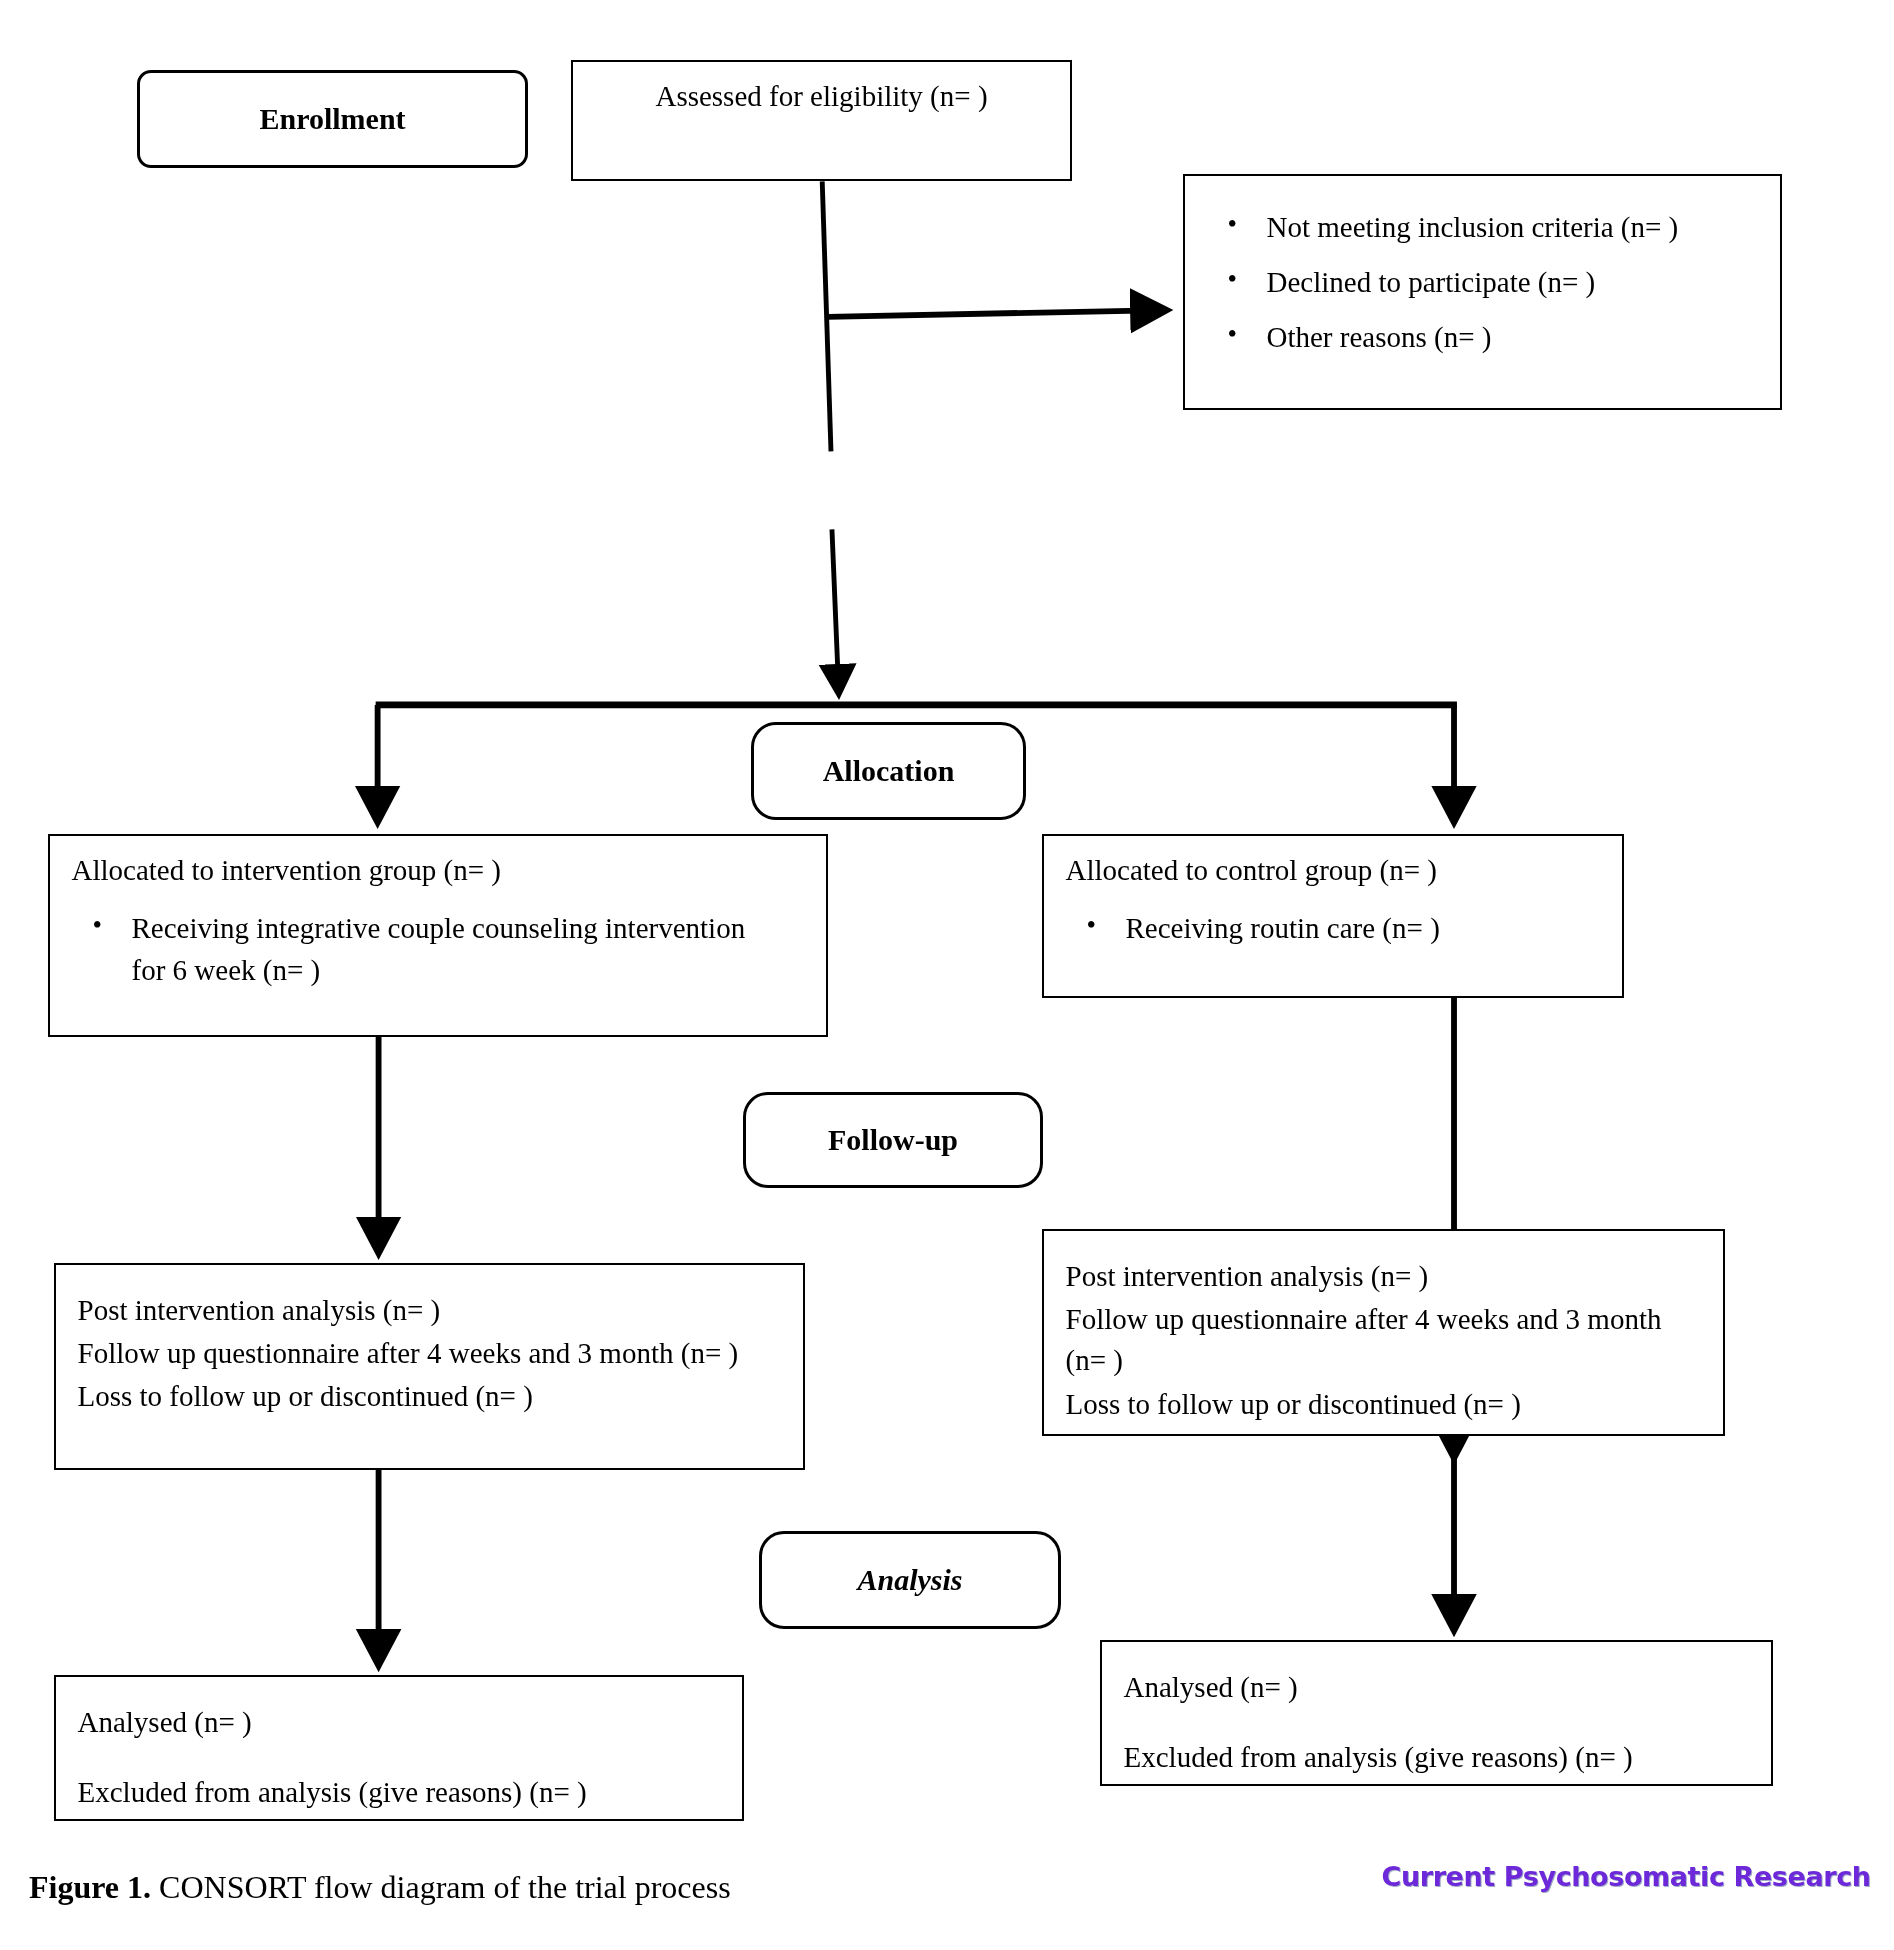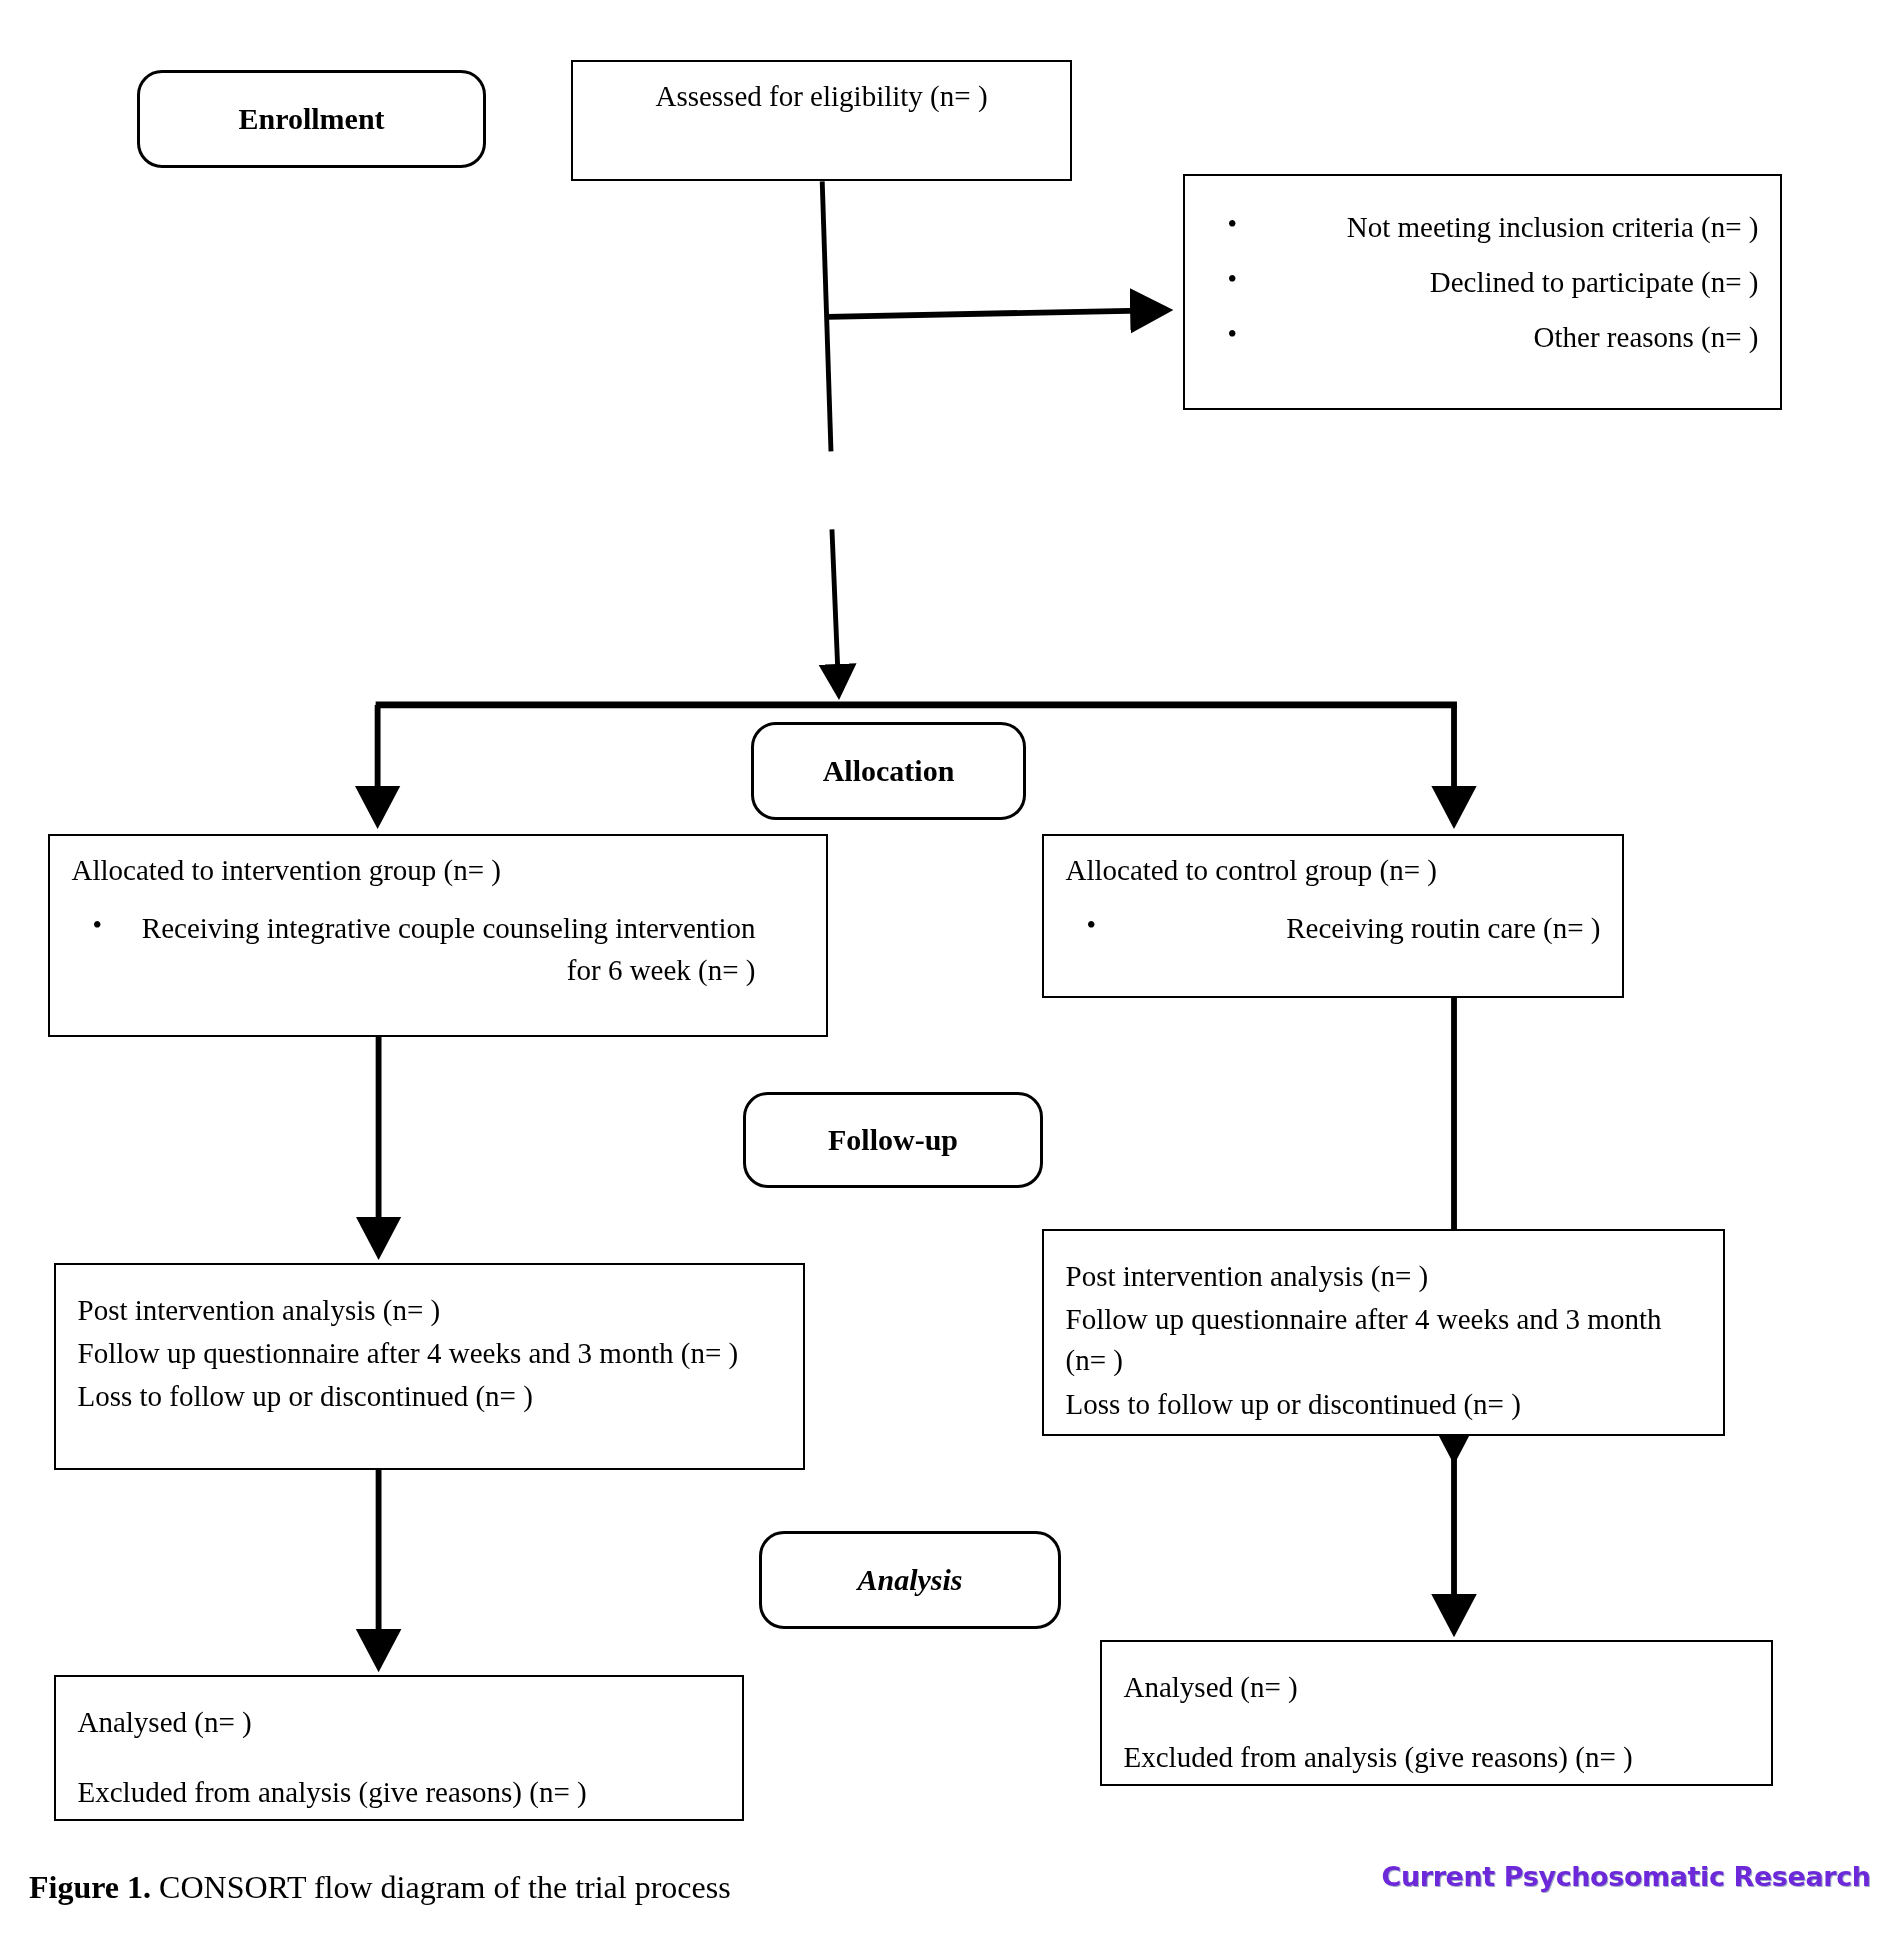--- a/index.html
+++ b/index.html
@@ -51,21 +51,20 @@
   .box.center-text {
     display: flex;
     align-items: flex-start;
     justify-content: center;
   }
 
   ul.bullets {
     margin: 17.6px 0 0 0;
     padding-left: 60px;
     list-style: none;
-    text-align: right;
   }
   ul.bullets li {
     position: relative;
     margin-bottom: 13.7px;
     font-size: 29px;
     line-height: 1.42;
   }
   ul.bullets li:last-child { margin-bottom: 0; }
   ul.bullets li::before {
     content: "\2022";
@@ -137,21 +136,21 @@
 
     <path d="M 388,1063 L 388,1285" stroke="#000" stroke-width="6" fill="none" marker-end="url(#arrow)"></path>
 
     <path d="M 1491,1022 L 1491,1495" stroke="#000" stroke-width="6" fill="none" marker-end="url(#arrow)"></path>
 
     <path d="M 388,1505 L 388,1708" stroke="#000" stroke-width="6" fill="none" marker-end="url(#arrow)"></path>
 
     <path d="M 1491,1478 L 1491,1672" stroke="#000" stroke-width="6" fill="none" marker-end="url(#arrow)"></path>
   </svg>
 
-  <div class="box stage" style="left:137px; top:70px; width:349px; height:98px;">
+  <div class="box stage" style="left:137px; top:70px; width:391px; height:98px;border-radius:14px;">
     <span class="title-line">Enrollment</span>
   </div>
 
   <div class="box stage" style="left:751px; top:722px; width:275px; height:98px;">
     <span class="title-line">Allocation</span>
   </div>
 
   <div class="box stage" style="left:743px; top:1092px; width:300px; height:96px;">
     <span class="title-line">Follow-up</span>
   </div>

